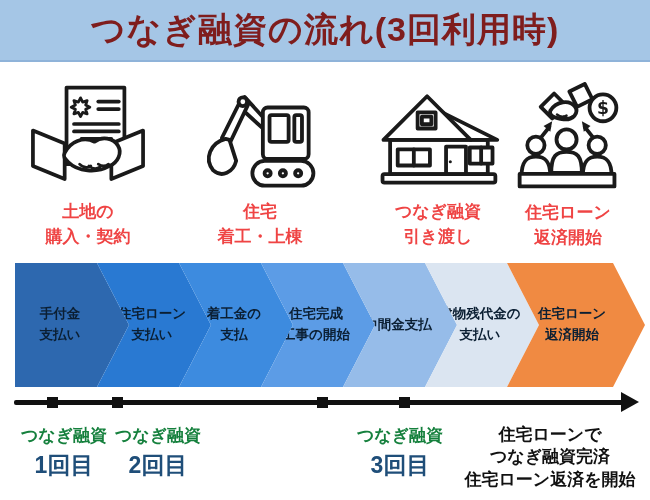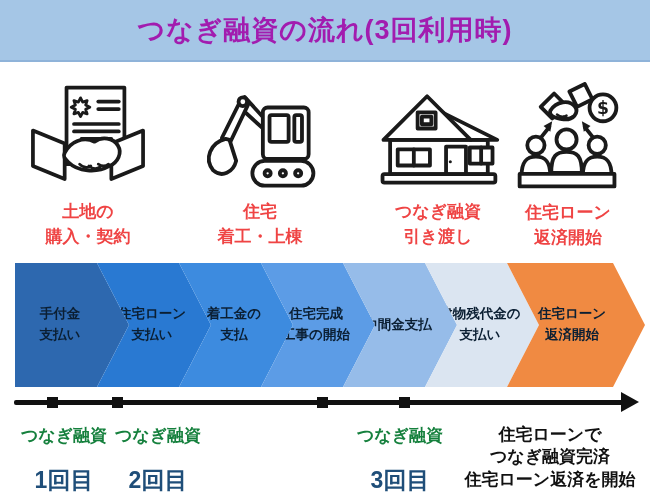--- a/index.html
+++ b/index.html
@@ -7,21 +7,21 @@
     position:relative;width:650px;height:500px;background:#ffffff;overflow:hidden;
     font-family:"Liberation Sans","DejaVu Sans",sans-serif;color:#111;
   }
   
   .title-band{
     position:absolute;left:0;top:0;width:650px;height:62px;
     display:flex;align-items:center;justify-content:center;
     border-bottom:2px solid #8fb3d9;box-sizing:border-box;
   }
   .title-band h1{
-    margin:10px;font-size:27px;font-weight:800;letter-spacing:1px;color:#a21caf;
+    margin:10px;font-size:34px;font-weight:800;letter-spacing:1px;color:#7f1d1d;
   }
   
   .stage{position:absolute;top:82px;width:160px;text-align:center;}
   .stage svg{display:block;margin:0 auto;}
   .stage-label{margin-top:6px;font-size:17px;font-weight:700;line-height:1.45;color:#ef4444;}
   .stage-label span{display:block;}
   
   .chev{
     position:absolute;top:263px;height:124px;
     display:flex;flex-direction:column;align-items:center;justify-content:center;
@@ -33,21 +33,21 @@
   .chev span{display:block;white-space:nowrap;font-size:13.5px;font-weight:600;line-height:1.55;color:#0b1f33;text-align:center;}
   .chev span:empty{display:none;}
   
   .tl-line{position:absolute;left:14px;top:400px;width:612px;height:5px;background:#111;border-radius:2px;}
   .tl-head{position:absolute;left:621px;top:392px;width:0;height:0;
     border-top:10.5px solid transparent;border-bottom:10.5px solid transparent;border-left:18px solid #111;}
   .tick{position:absolute;top:397px;width:11px;height:11px;background:#111;}
   
   .ms{position:absolute;top:424px;text-align:center;}
   .ms-label{font-size:17px;font-weight:700;color:#15803d;white-space:nowrap;}
-  .ms-count{margin-top:18px;font-size:23px;font-weight:800;color:#1f4e79;white-space:nowrap;}
+  .ms-count{margin-top:3px;font-size:23px;font-weight:800;color:#1f4e79;white-space:nowrap;}
   .final-note{position:absolute;top:424px;text-align:center;font-size:17px;font-weight:700;line-height:1.32;color:#111;}
   .final-note span{display:block;white-space:nowrap;}
 </style>
 </head>
 <body>
 
 <div class="canvas">
 
   <header class="title-band" style="background-color: rgb(165, 198, 230);">
     <h1>つなぎ融資の流れ(3回利用時)</h1>

